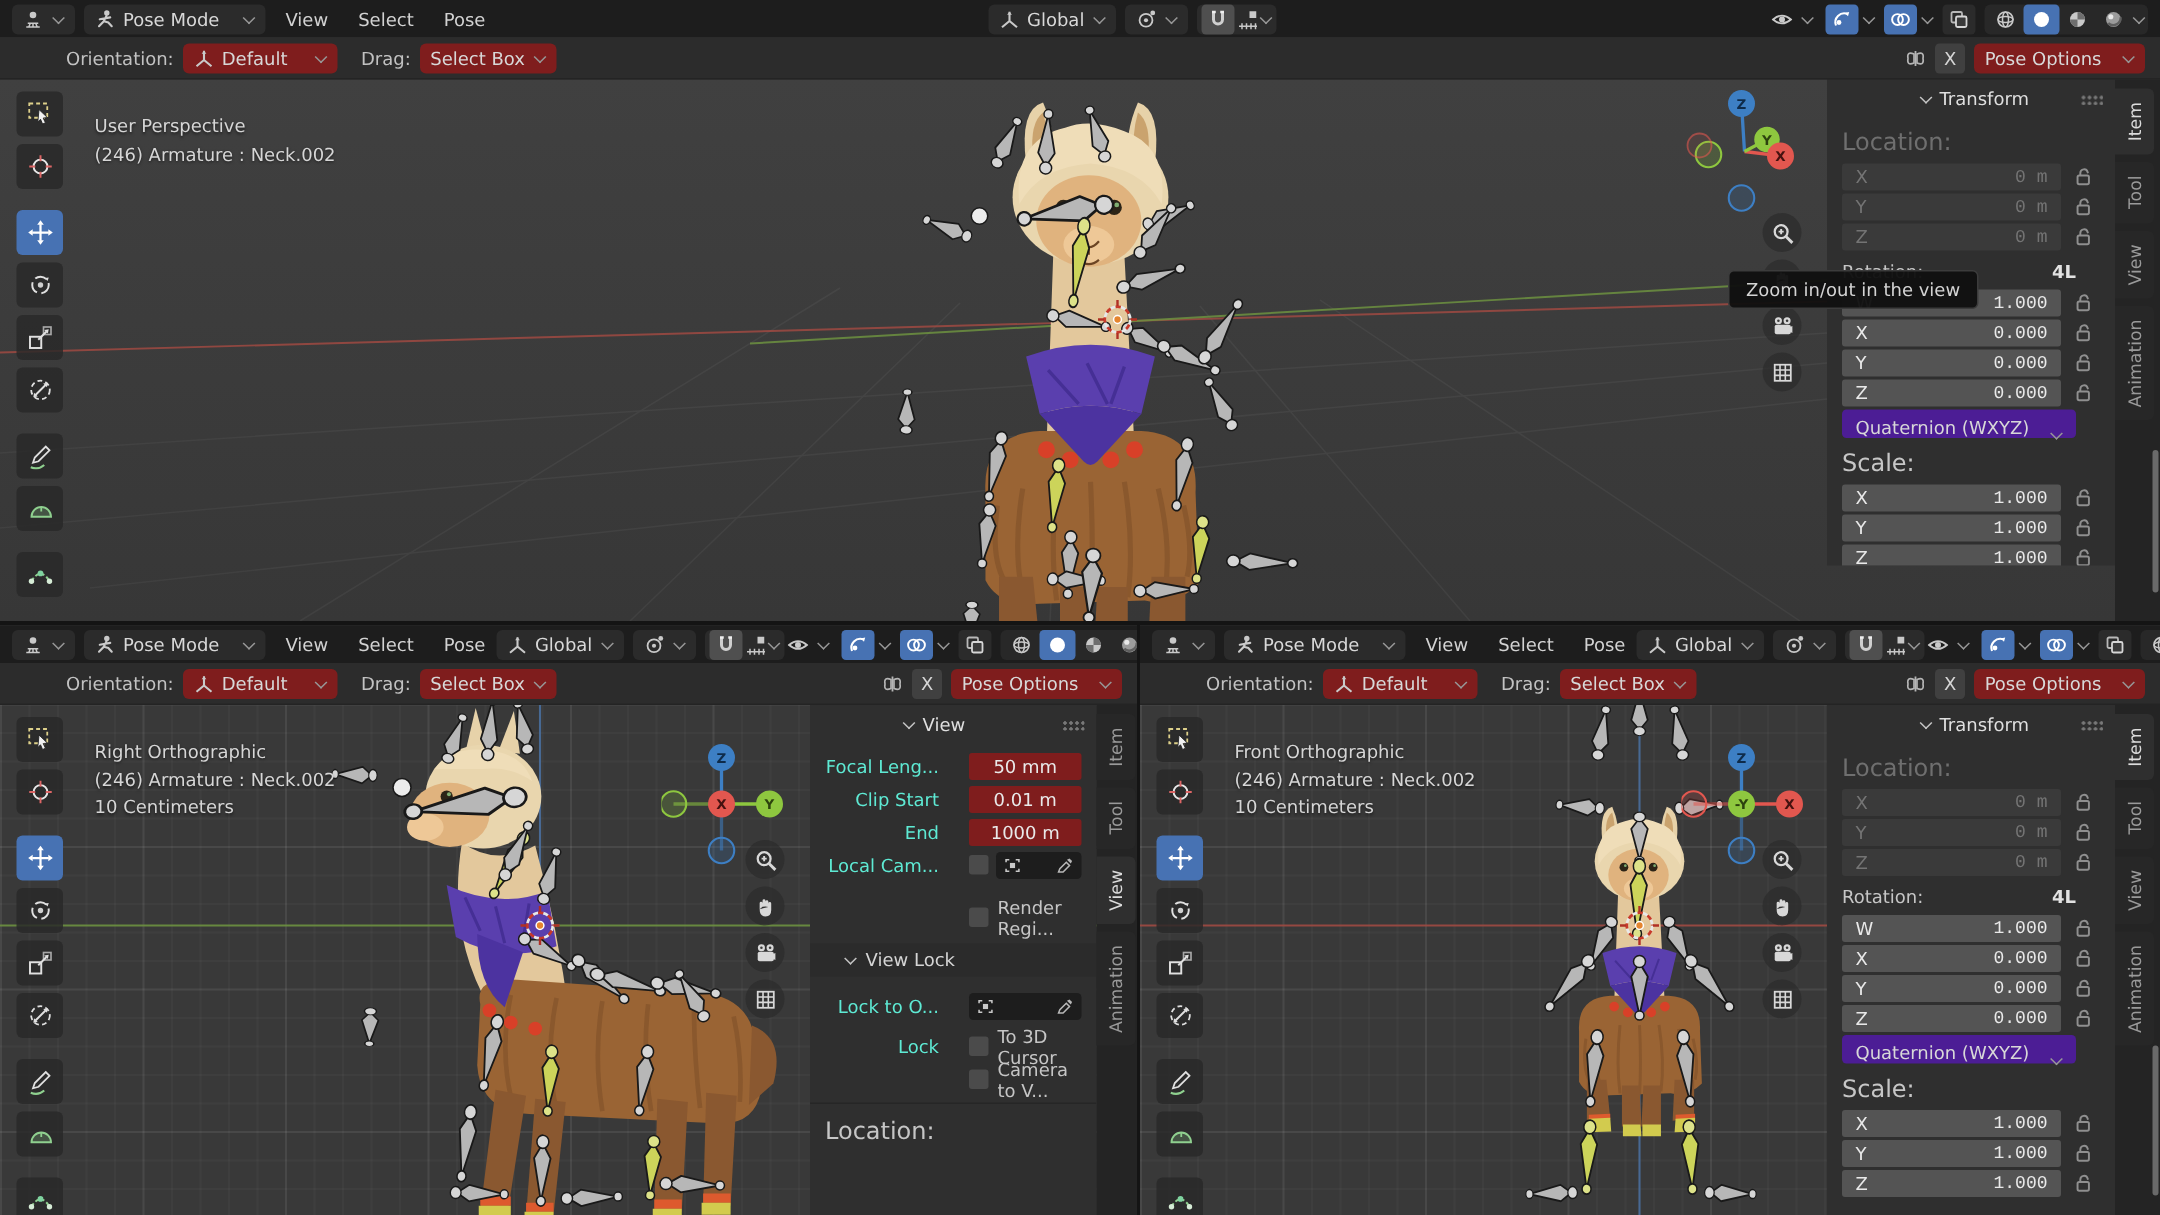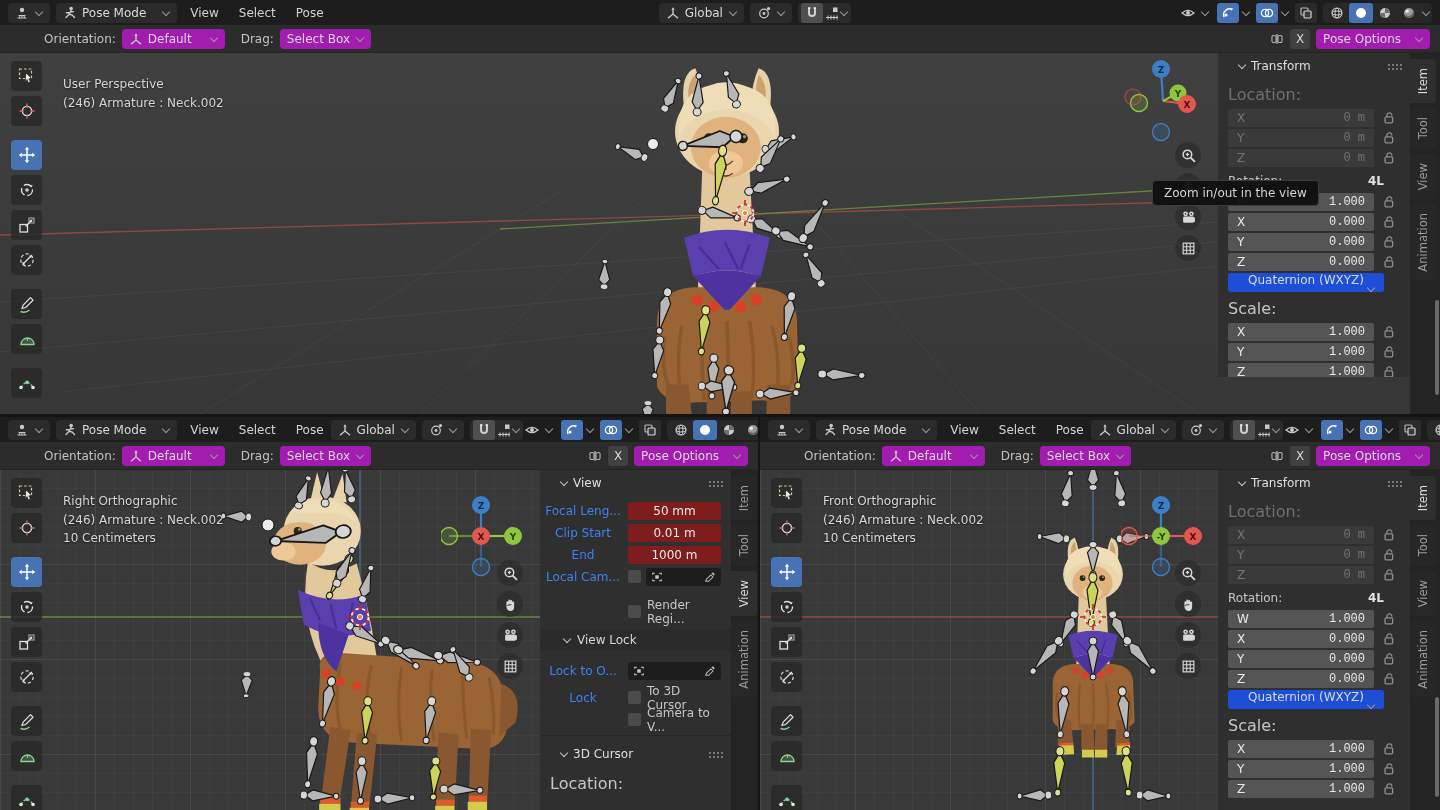--- a/index.html
+++ b/index.html
@@ -12,21 +12,21 @@
 
   
   .hdr1{position:absolute;left:0;top:0;right:0;height:25px;background:#1d1d1d;display:flex;
     align-items:center;justify-content:space-between;padding:0 8px;white-space:nowrap;z-index:20;}
   .hdr2{position:absolute;left:0;top:25px;right:0;height:27px;background:#2c2c2c;display:flex;
     align-items:center;justify-content:space-between;padding:0 10px 0 44px;white-space:nowrap;z-index:20;
     border-bottom:1px solid #242424;}
   .hgroup{display:flex;align-items:center;gap:6px;}
   .btn{height:20px;background:#2b2b2b;border-radius:4px;display:inline-flex;align-items:center;
     padding:0 7px;gap:5px;color:#d8d8d8;cursor:default;}
-  .hdr2 .btn{background:#a21caf;}
+  .hdr2 .btn{background:#7f1d1d;}
   .menu-item{padding:0 7px;color:#d2d2d2;}
   .chev{display:inline-block;width:5px;height:5px;border-right:1.4px solid #989898;
     border-bottom:1.4px solid #989898;transform:rotate(45deg);margin:-2px 1px 0 2px;}
   .icell{width:22px;height:20px;border-radius:3px;display:inline-flex;align-items:center;justify-content:center;}
   .icell.blue{background:#4772b3;}
   .icell.on{background:#4f4f4f;}
   .seg{display:flex;align-items:center;background:#282828;border-radius:4px;padding:0 2px;}
   .seg .cell{width:24px;height:20px;display:flex;align-items:center;justify-content:center;border-radius:3px;}
   .seg .cell.active{background:#4772b3;}
   .xbtn{width:20px;height:20px;background:#404040;border-radius:3px;display:inline-flex;
@@ -56,50 +56,50 @@
   .navbtn{width:26px;height:26px;border-radius:13px;background:rgba(42,42,42,.65);display:flex;
     align-items:center;justify-content:center;}
   .gizmo-svg{position:absolute;z-index:6;}
   .tooltip{position:absolute;left:1152px;top:180px;height:24px;background:rgba(16,16,16,.96);
     border:1px solid #3c3c3c;border-radius:4px;display:flex;align-items:center;padding:0 11px;
     color:#d4d4d4;z-index:60;white-space:nowrap;}
   .scrollbar{position:absolute;width:4px;border-radius:2px;background:#6a6a6a;right:1px;z-index:40;}
 
   
   .npanel{position:absolute;top:52px;background:#2f2f2f;z-index:15;overflow:hidden;}
-  .panel-h{display:flex;align-items:center;height:24px;padding:2px 8px 0 19px;gap:5px;color:#dedede;}
+  .panel-h{display:flex;align-items:center;height:24px;padding:2px 8px 0 19px;gap:5px;color:#dedede;margin-left:42px;}
   .ph-title{flex:0 0 auto;color:#dfdfdf;}
   .dots{margin-left:auto;width:15px;height:7px;
     background-image:radial-gradient(#787878 1px,transparent 1.3px);background-size:4px 4px;}
   .chev.pc{border-color:#c5c5c5;}
   .plabel{font-size:16px;color:#c6c6c6;margin:7px 0 4px 10px;}
   .plabel-row{display:flex;align-items:center;margin:7px 26px 4px 10px;}
   .badge4l{margin-left:auto;color:#e2e2e2;font-weight:bold;}
   .prow{display:flex;align-items:center;height:19px;margin:0 8px 1px 10px;}
   .pfield{flex:1;background:#545454;border-radius:2px;height:18px;display:flex;align-items:center;
     padding:0 9px;color:#e9e9e9;}
   .pfield .ax{width:22px;}
   .pfield .val{margin-left:auto;font-family:Liberation Mono, monospace;}
   .lockwrap{width:28px;display:flex;justify-content:center;}
   .lock{width:13px;height:13px;}
   .dis .pfield{background:#3a3a3a;color:#747474;}
   .dis{color:#6f6f6f;}
-  .pselect{height:19px;background:#1d4ed8;border-radius:3px;margin:2px 26px 2px 10px;display:flex;
-    align-items:center;padding:0 9px;color:#d8d8d8;flex-direction:column;}
+  .pselect{height:19px;background:#4c1d95;border-radius:3px;margin:2px 26px 2px 10px;display:flex;
+    align-items:flex-end;padding:0 9px;color:#d8d8d8;}
   .pselect .chev{margin-left:auto;}
   
   .tabstrip{position:absolute;top:52px;bottom:0;width:30px;background:#242424;display:flex;
     flex-direction:column;gap:5px;padding-top:7px;z-index:16;}
   .vtab{width:26px;border-radius:0 4px 4px 0;background:#272727;color:#9a9a9a;display:flex;
     align-items:center;justify-content:center;padding:9px 0;}
   .vtab span{writing-mode:vertical-rl;transform:rotate(180deg);font-size:11.5px;}
   .vtab.active{background:#2f2f2f;color:#dcdcdc;}
   
   .vrow{display:flex;align-items:center;height:19px;margin:0 10px 3px 0;}
-  .vlabel{width:86px;text-align:center;color:#3b82f6;padding-right:2px;flex:0 0 auto;}
+  .vlabel{width:86px;text-align:right;color:#5eead4;padding-right:20px;flex:0 0 auto;}
   .vfield{flex:1;background:#7f1d1d;border-radius:2px;height:18px;display:flex;align-items:center;
     justify-content:center;color:#e9e9e9;}
   .cb{width:13px;height:13px;background:#4b4b4b;border-radius:2px;flex:0 0 auto;}
   .objfield{flex:1;background:#1d1d1d;border-radius:3px;height:18px;display:flex;align-items:center;
     padding:0 5px;gap:4px;}
   .sub-h{display:flex;align-items:center;gap:6px;height:22px;padding-left:22px;color:#d5d5d5;
     background:#2b2b2b;margin-top:8px;}
   .sep{height:1px;background:#262626;margin:6px 0 0 0;}
 </style>
 </head>
@@ -1031,25 +1031,20 @@
         <span class="vlabel">Lock</span>
         <span class="cb"></span>
         <span style="margin-left:6px;color:#c6c6c6">To 3D Cursor</span>
       </div>
     <div class="vrow">
         <span class="vlabel"></span>
         <span class="cb"></span>
         <span style="margin-left:6px;color:#c6c6c6">Camera to V...</span>
       </div>
     <div class="sep"></div>
-    <div class="panel-h" style="margin-top:4px">
-      <span class="chev pc"></span>
-        <span class="ph-title">3D Cursor</span>
-        <span class="dots"></span>
-    </div>
     <div class="plabel" style="margin-top:8px">Location:</div>
   </div>
   <div class="tabstrip" style="left:731px">
     <div class="vtab">
         <span>Item</span>
       </div>
     <div class="vtab">
         <span>Tool</span>
       </div>
     <div class="vtab active">

